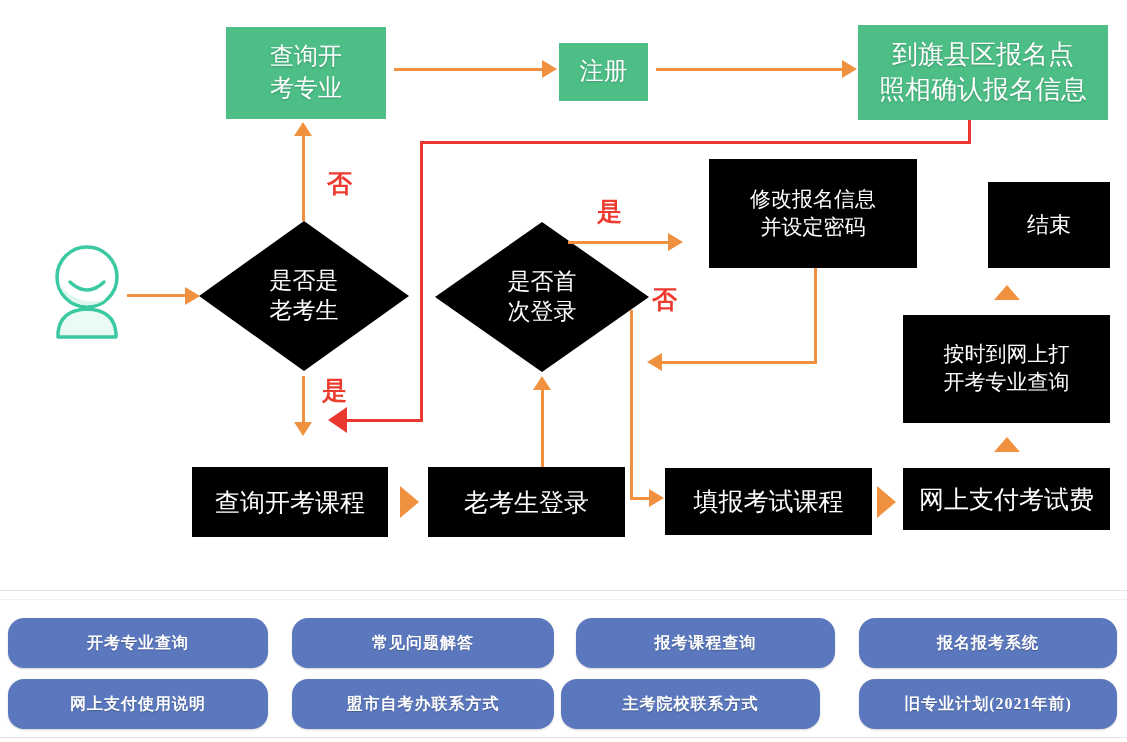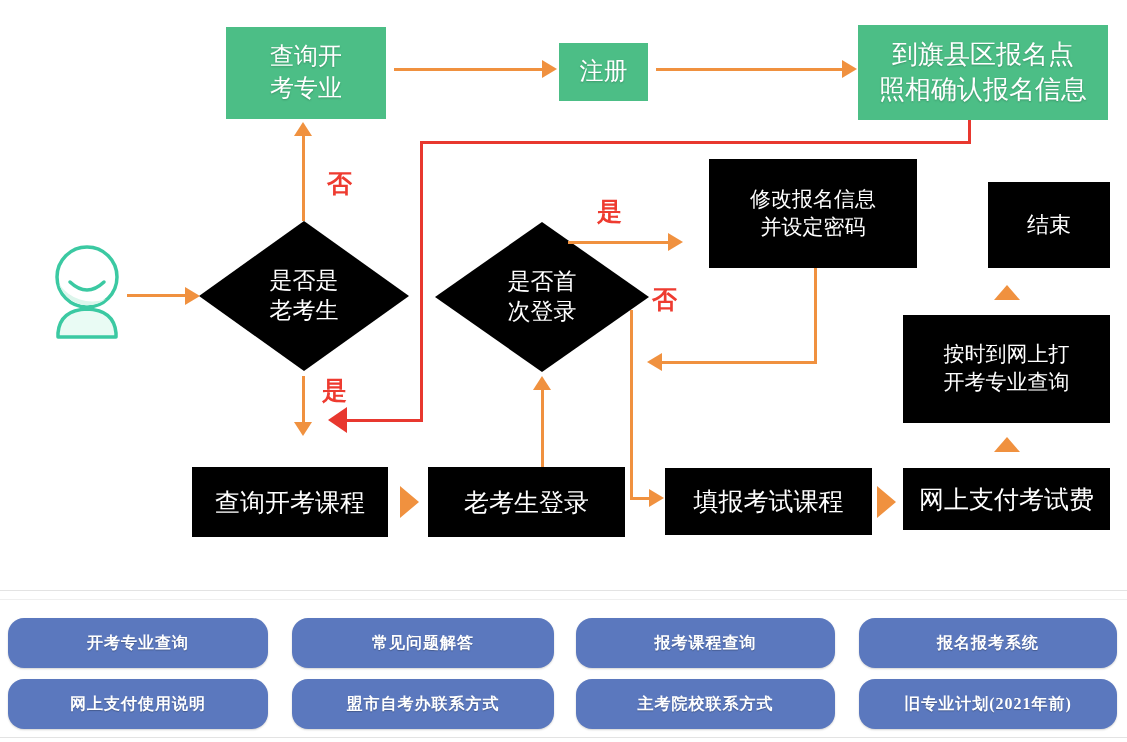--- a/index.html
+++ b/index.html
@@ -146,19 +146,19 @@
     <div class="hr" style="top:590px;background:#E3E3E3;"></div>
     <div class="hr" style="top:599px;background:#EFEFEF;"></div>
 
     <button class="qbtn" style="left:8px;top:618px;width:260px;">开考专业查询</button>
     <button class="qbtn" style="left:292px;top:618px;width:262px;">常见问题解答</button>
     <button class="qbtn" style="left:576px;top:618px;width:259px;">报考课程查询</button>
     <button class="qbtn" style="left:859px;top:618px;width:258px;">报名报考系统</button>
 
     <button class="qbtn" style="left:8px;top:679px;width:260px;">网上支付使用说明</button>
     <button class="qbtn" style="left:292px;top:679px;width:262px;">盟市自考办联系方式</button>
-    <button class="qbtn" style="left:576px;top:679px;width:259px;">主考院校联系方式</button>
+    <button class="qbtn" style="left:561px;top:679px;width:259px;">主考院校联系方式</button>
     <button class="qbtn" style="left:859px;top:679px;width:258px;">旧专业计划(2021年前)</button>
 
     <div class="hr" style="top:737px;background:#E3E3E3;"></div>
   </div>
 
 </div>
 
 </body></html>

